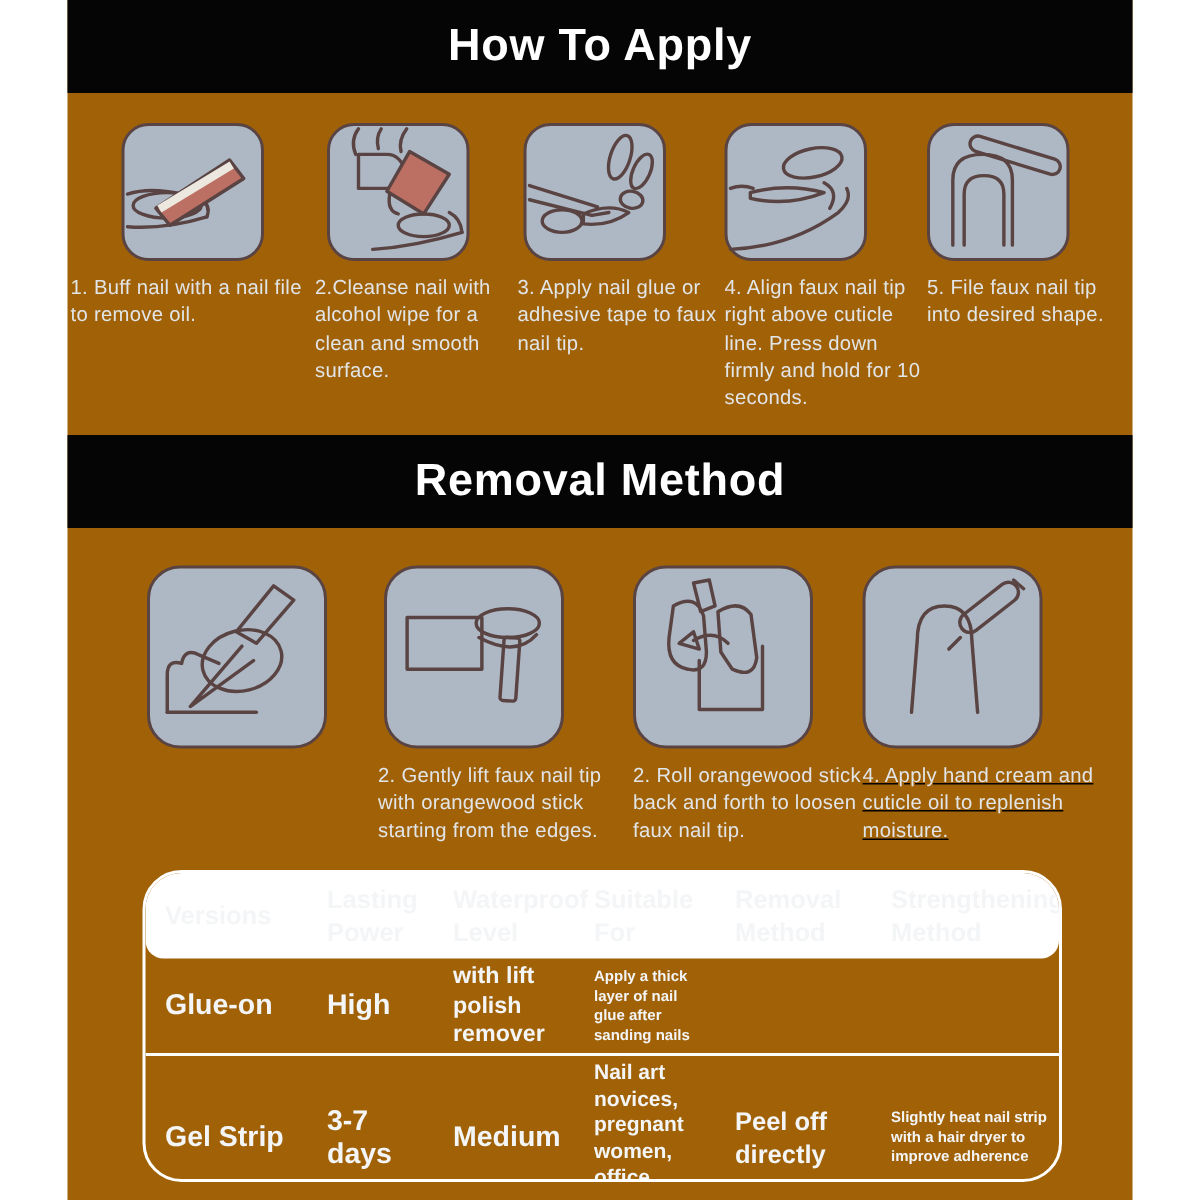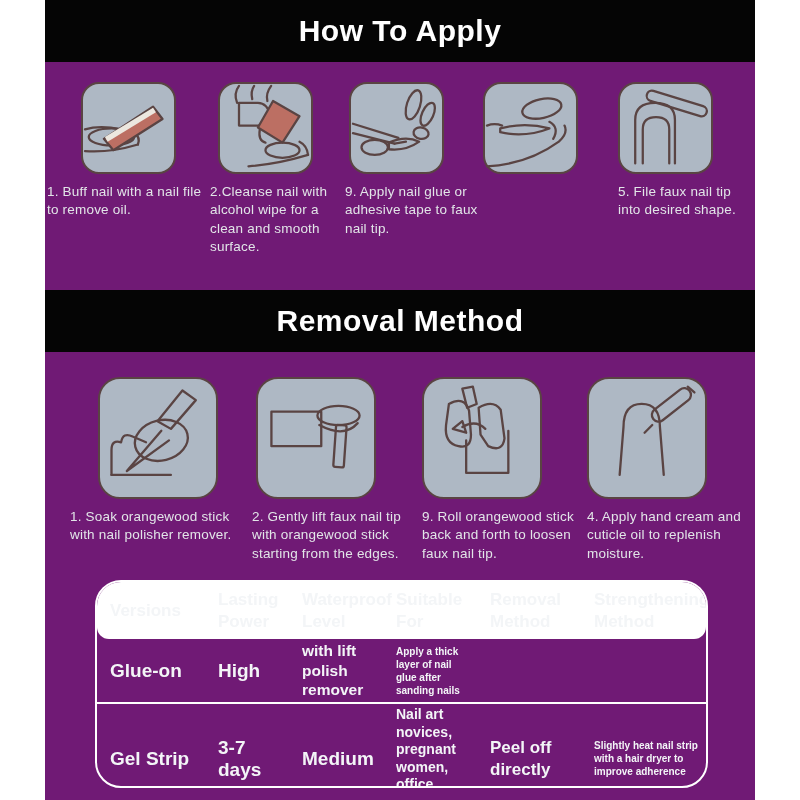--- a/index.html
+++ b/index.html
@@ -3,21 +3,21 @@
 <meta charset="utf-8">
 <style>
   html,body{margin:0;padding:0;}
   body{
     width:800px;height:800px;background:#ffffff;
     font-family:"Liberation Sans","DejaVu Sans",sans-serif;
     position:relative;overflow:hidden;
   }
   .content{
     position:absolute;left:45px;top:0;width:710px;height:800px;
-    background:#701a75;
+    background:#a16207;
   }
   .title-bar{
     position:absolute;left:0;width:710px;height:62px;
     background:#050505;color:#ffffff;
     display:flex;align-items:center;justify-content:center;
     font-size:30px;font-weight:700;letter-spacing:.5px;
   }
   #bar-apply{top:0;}
   #bar-removal{top:290px;}
   .steps{position:absolute;left:0;width:710px;}
@@ -110,33 +110,34 @@
           <path class="art" d="M2 42 L50 57"></path>
           <path class="art" d="M2 52 L46 63"></path>
           <path class="art" d="M46 63 L58 61"></path>
           <ellipse class="art" cx="25" cy="67" rx="14" ry="8"></ellipse>
           <path class="art" d="M40 62 Q58 54 72 61 Q58 71 40 69 Z"></path>
           <ellipse class="art" cx="66" cy="22" rx="7" ry="16" transform="rotate(18 66 22)"></ellipse>
           <ellipse class="art" cx="81" cy="32" rx="6" ry="13" transform="rotate(24 81 32)"></ellipse>
           <ellipse class="art" cx="74" cy="52" rx="8" ry="6" transform="rotate(10 74 52)"></ellipse>
         </svg>
       </div>
-      <p class="step-text">9. Apply nail glue or adhesive tape to faux nail tip.</p>
+      <p class="step-text">3. Apply nail glue or adhesive tape to faux nail tip.</p>
     </div>
 
     <div class="step" style="left:438px;width:132px;">
       <div class="icon-box">
         <svg viewBox="0 0 95 92" width="90" height="87">
           <ellipse class="art" cx="60" cy="26" rx="21" ry="10" transform="rotate(-12 60 26)"></ellipse>
           <path class="art" d="M16 47 Q42 40 68 47 Q42 57 16 51 Z"></path>
           <path class="art" d="M68 40 Q79 46 72 58"></path>
           <path class="art" d="M2 44 Q10 41 18 44"></path>
           <path class="art" d="M2 87 Q45 85 78 61 Q88 52 84 44"></path>
         </svg>
       </div>
+      <p class="step-text">4. Align faux nail tip right above cuticle line. Press down firmly and hold for 10 seconds.</p>
     </div>
 
     <div class="step" style="left:573px;width:135px;">
       <div class="icon-box">
         <svg viewBox="0 0 95 92" width="90" height="87">
           <path class="art" d="M16 84 L16 38 Q16 20 37 20 Q58 20 58 38 L58 84"></path>
           <path class="art" d="M24 84 L24 48 Q24 35 38 35 Q52 35 52 48 L52 84"></path>
           <rect class="art" x="28" y="9" width="66" height="11" rx="5.5" transform="rotate(17 40 14)"></rect>
         </svg>
       </div>
@@ -153,21 +154,20 @@
     <div class="step" style="left:25px;width:172px;">
       <div class="icon-box" style="margin-left:28px;">
         <svg viewBox="0 0 120 122" width="115" height="117">
           <path class="art" d="M12 100 H74"></path>
           <path class="art" d="M12 100 L12 74 Q12 63 22 66 Q24 55 34 60 L48 66"></path>
           <ellipse class="art" cx="64" cy="64" rx="28" ry="21" transform="rotate(-14 64 64)"></ellipse>
           <polygon class="art" points="86,12 100,22 74,52 60,44"></polygon>
           <path class="art" d="M64 54 L28 96 L72 64"></path>
         </svg>
       </div>
-      <p class="step-text">1. Soak orangewood stick with nail polisher remover.</p>
     </div>
 
     <div class="step" style="left:207px;width:168px;">
       <div class="icon-box" style="margin-left:4px;">
         <svg viewBox="0 0 120 122" width="115" height="117">
           <rect class="art" x="14" y="34" width="52" height="36"></rect>
           <ellipse class="art" cx="84" cy="38" rx="22" ry="10"></ellipse>
           <path class="art" d="M64 48 Q90 62 104 46"></path>
           <rect class="art" x="80" y="48" width="11" height="44" rx="2" transform="rotate(4 85 70)"></rect>
         </svg>
@@ -179,24 +179,24 @@
       <div class="icon-box">
         <svg viewBox="0 0 120 122" width="115" height="117">
           <polygon class="art" points="40,10 51,8 55,26 45,30"></polygon>
           <path class="art" d="M26 26 Q42 17 47 33 L49 58 Q49 73 36 70 Q21 67 23 48 Z"></path>
           <path class="art" d="M57 30 Q72 21 80 32 L84 62 Q82 77 67 70 L59 58 Z"></path>
           <path class="art" d="M40 50 Q54 42 64 52"></path>
           <polygon class="art" points="40,44 30,52 44,56"></polygon>
           <path class="art" d="M44 64 L44 98 H88 L88 54"></path>
         </svg>
       </div>
-      <p class="step-text">9. Roll orangewood stick back and forth to loosen faux nail tip.</p>
-    </div>
-
-    <div class="step" style="left:542px;width:162px;">
+      <p class="step-text">2. Roll orangewood stick back and forth to loosen faux nail tip.</p>
+    </div>
+
+    <div class="step" style="left:530px;width:162px;text-decoration:underline;">
       <div class="icon-box">
         <svg viewBox="0 0 120 122" width="115" height="117">
           <path class="art" d="M32 100 L36 50 Q36 26 55 26 Q74 26 74 50 L78 100"></path>
           <rect class="art" x="62" y="20" width="48" height="14" rx="7" transform="rotate(-38 86 27)"></rect>
           <path class="art" d="M66 48 L58 56"></path>
           <path class="art" d="M103 8 L110 14"></path>
         </svg>
       </div>
       <p class="step-text">4. Apply hand cream and cuticle oil to replenish moisture.</p>
     </div>

